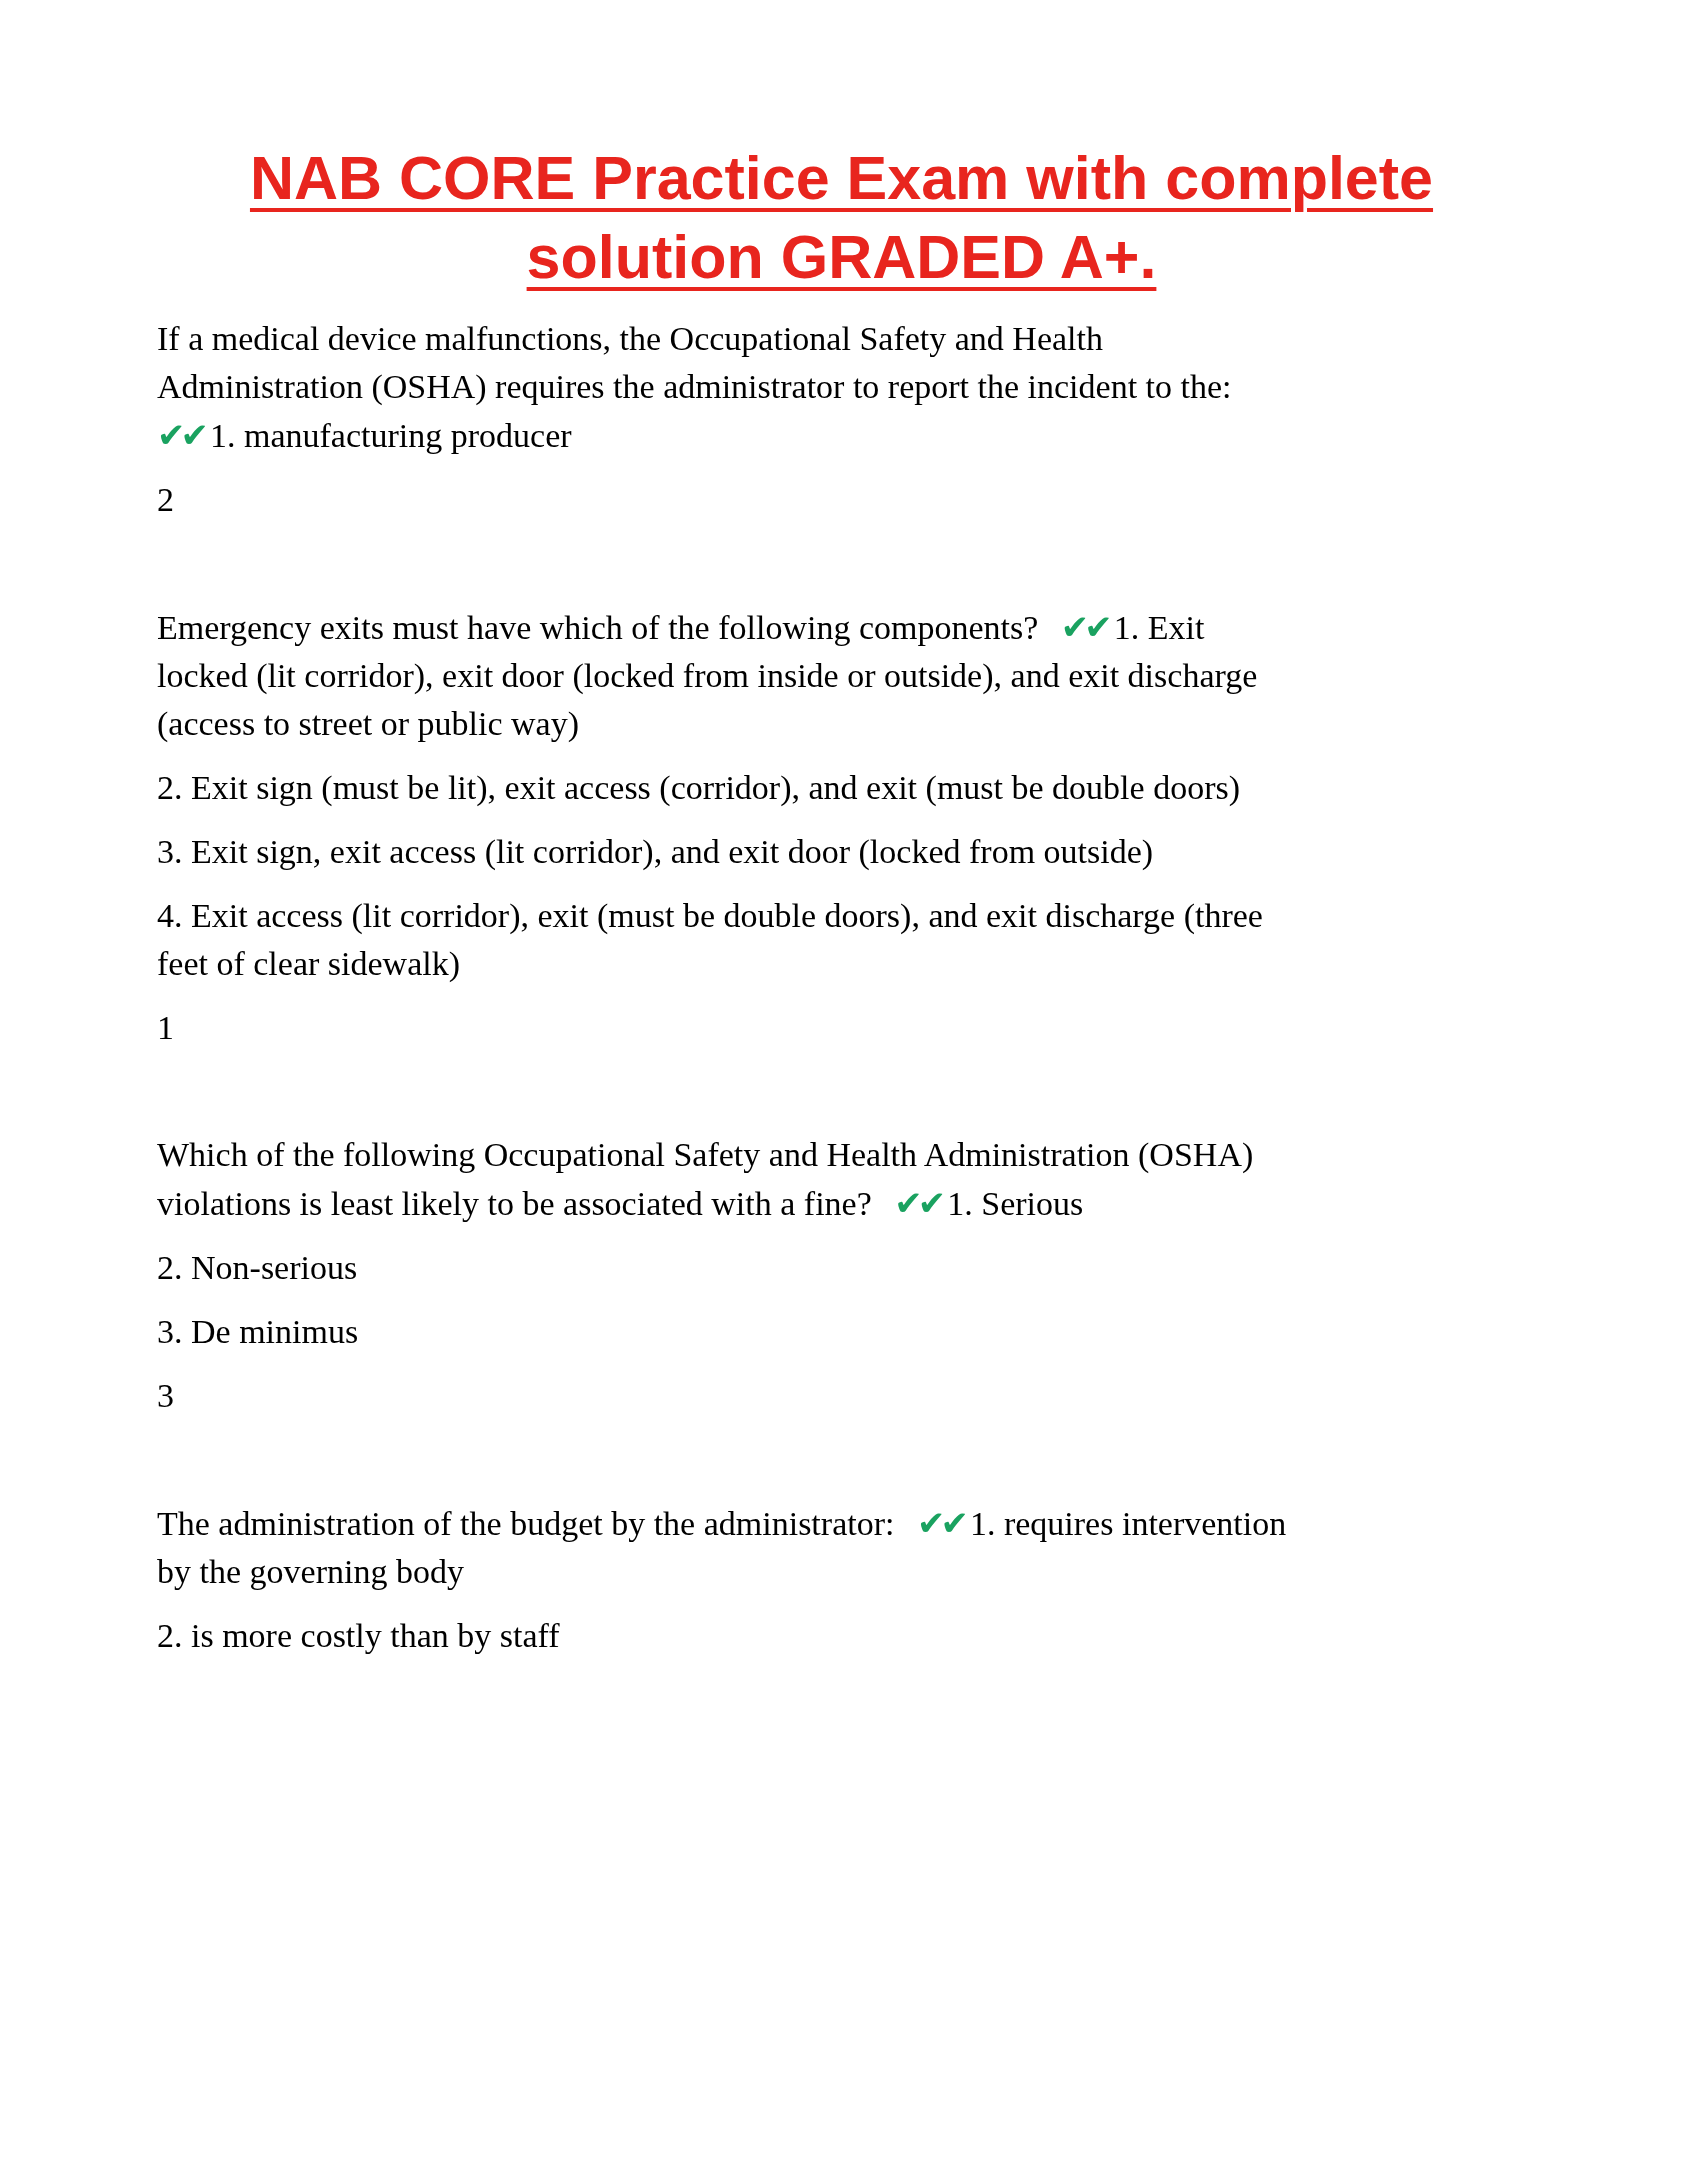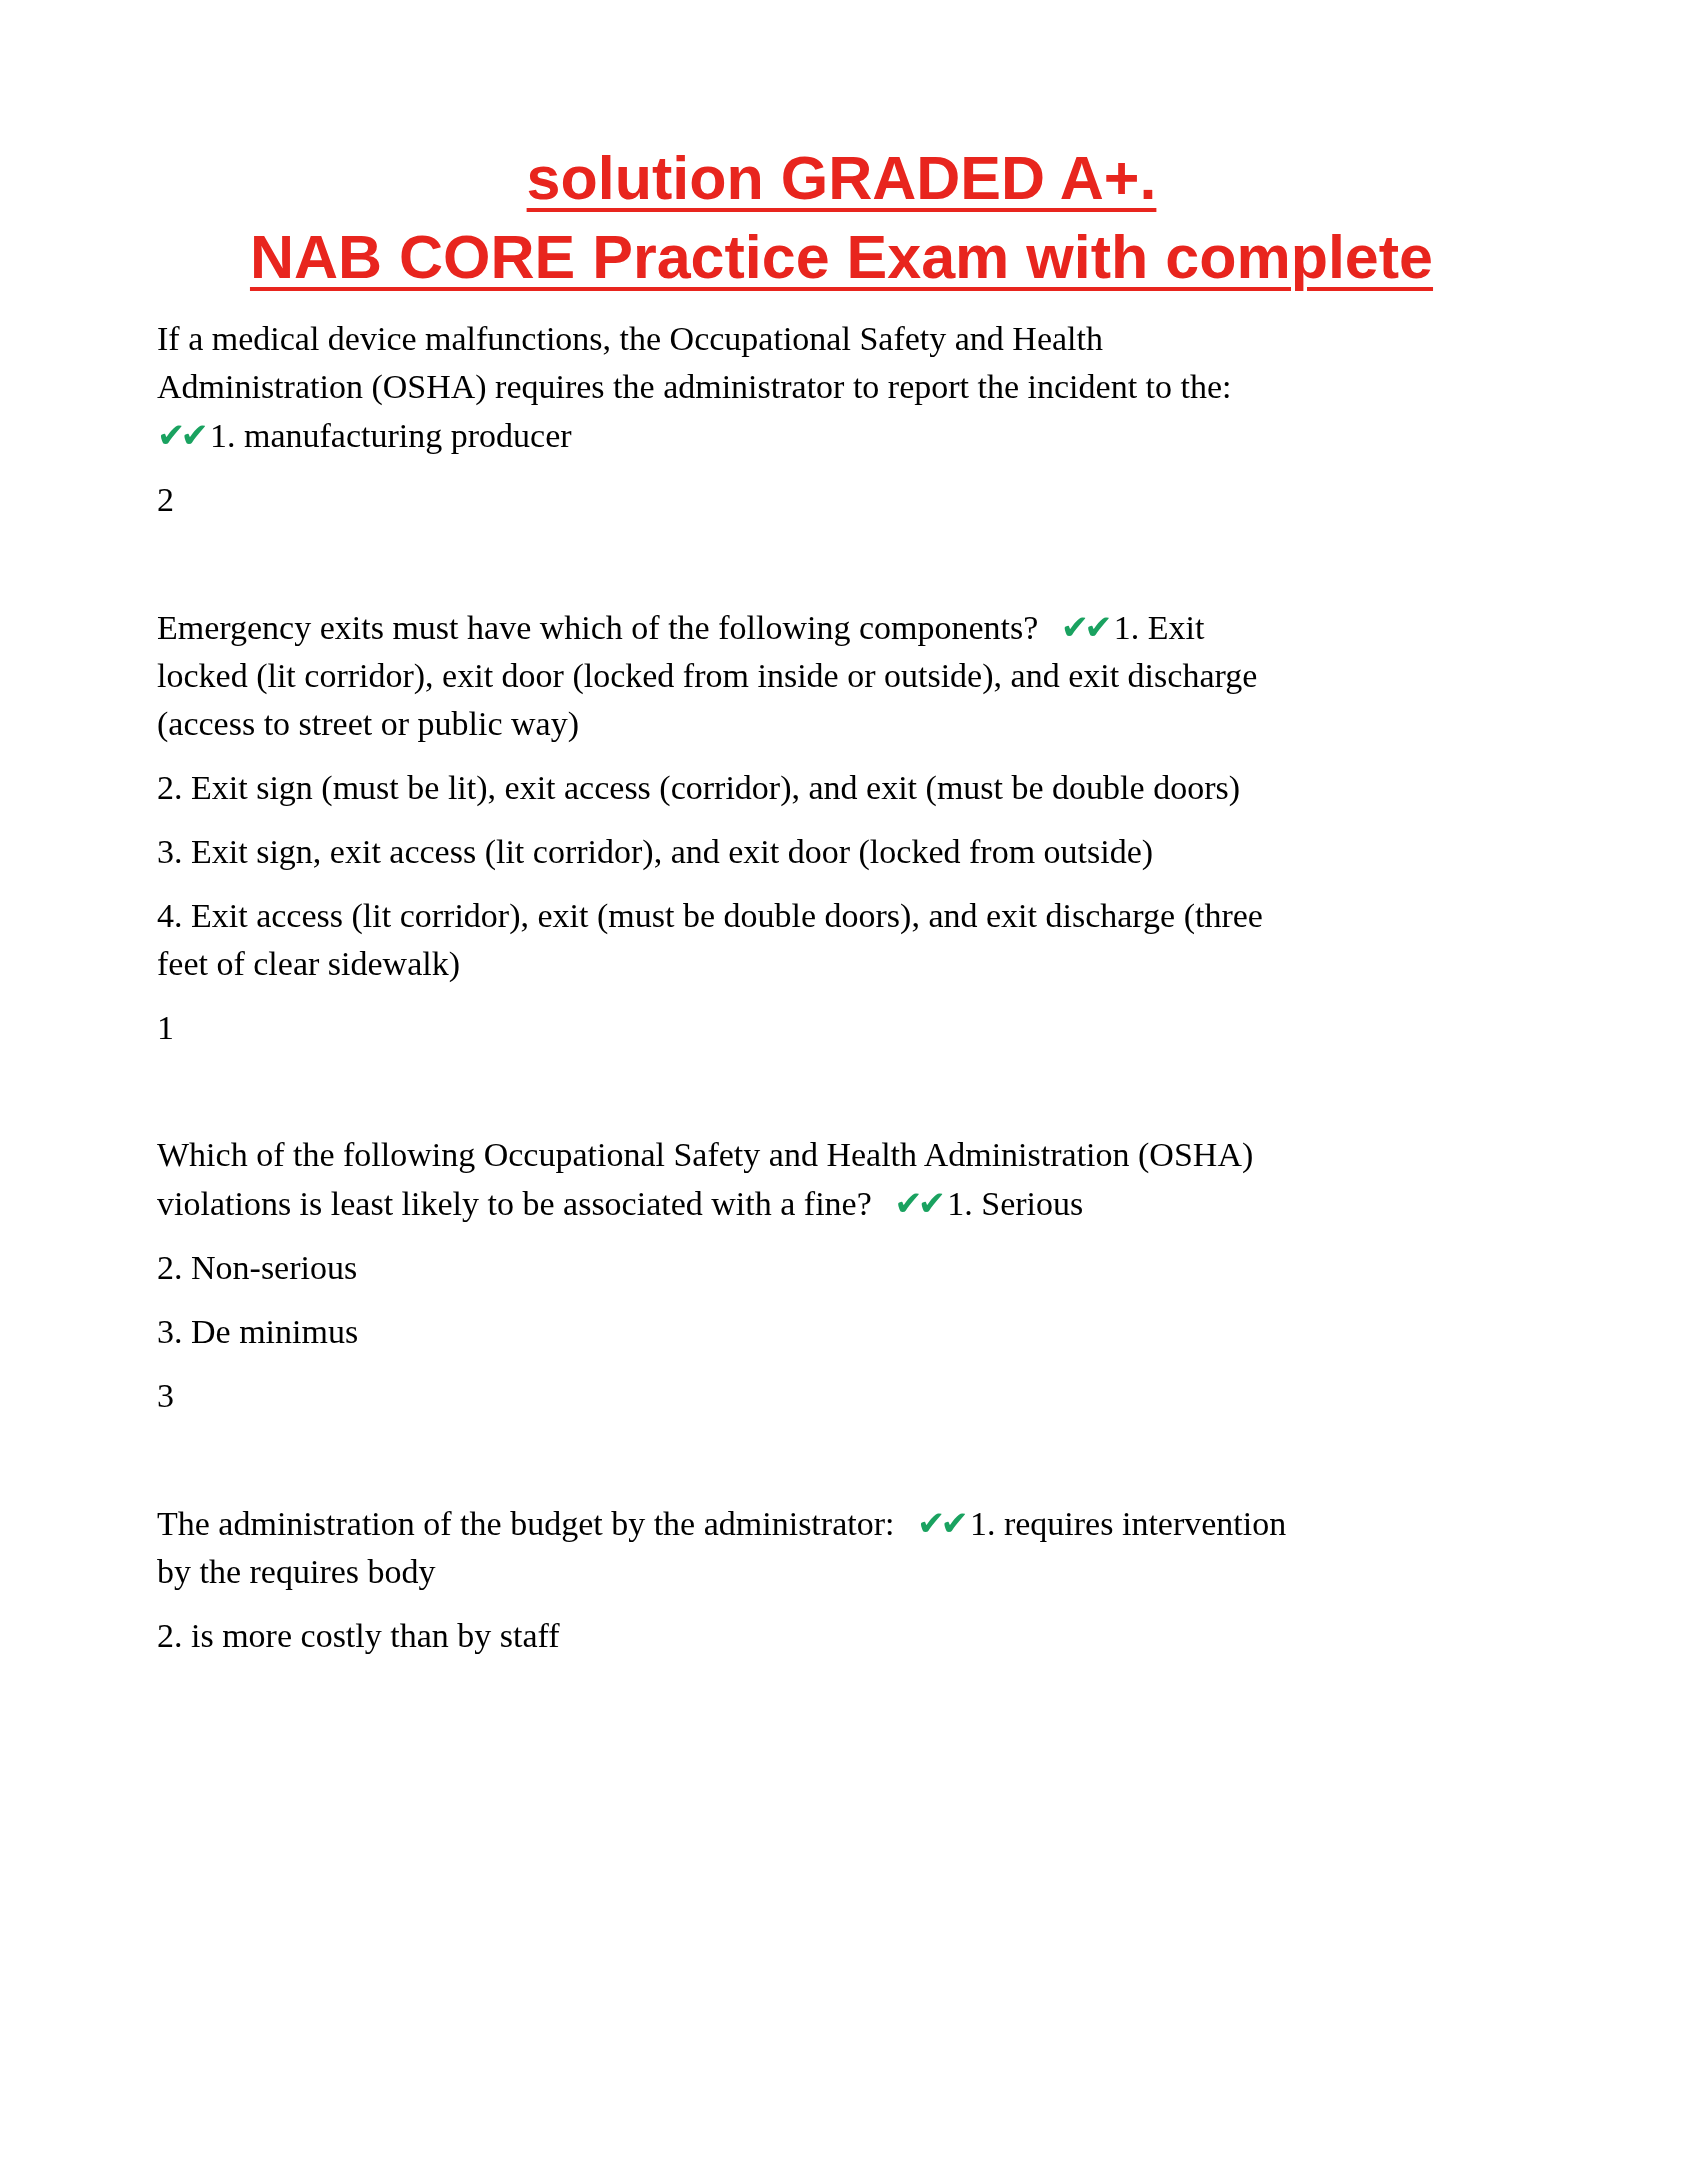--- a/index.html
+++ b/index.html
@@ -52,35 +52,35 @@
   }
   .check-inline {
     margin-left: 14px;
   }
 </style>
 </head>
 <body>
 
 <div class="page">
   <h1 class="doc-title">
+    <span class="title-line">NAB CORE Practice Exam with complete</span>
     <span class="title-line">solution GRADED A+.</span>
-    <span class="title-line">NAB CORE Practice Exam with complete</span>
   </h1>
   <div class="document-body">
       <p class="para"><span>If a medical device malfunctions, the Occupational Safety and Health</span><br><span>Administration (OSHA) requires the administrator to report the incident to the:</span><br><span class="check">✔✔</span><span>1. manufacturing producer</span></p>
       <p class="para"><span>2</span></p>
       <div class="spacer"></div>
       <p class="para"><span>Emergency exits must have which of the following components? </span><span class="check check-inline">✔✔</span><span>1. Exit</span><br><span>locked (lit corridor), exit door (locked from inside or outside), and exit discharge</span><br><span>(access to street or public way)</span></p>
       <p class="para"><span>2. Exit sign (must be lit), exit access (corridor), and exit (must be double doors)</span></p>
       <p class="para"><span>3. Exit sign, exit access (lit corridor), and exit door (locked from outside)</span></p>
       <p class="para"><span>4. Exit access (lit corridor), exit (must be double doors), and exit discharge (three</span><br><span>feet of clear sidewalk)</span></p>
       <p class="para"><span>1</span></p>
       <div class="spacer"></div>
       <p class="para"><span>Which of the following Occupational Safety and Health Administration (OSHA)</span><br><span>violations is least likely to be associated with a fine? </span><span class="check check-inline">✔✔</span><span>1. Serious</span></p>
       <p class="para"><span>2. Non-serious</span></p>
       <p class="para"><span>3. De minimus</span></p>
       <p class="para"><span>3</span></p>
       <div class="spacer"></div>
-      <p class="para"><span>The administration of the budget by the administrator: </span><span class="check check-inline">✔✔</span><span>1. requires intervention</span><br><span>by the requires body</span></p>
+      <p class="para"><span>The administration of the budget by the administrator: </span><span class="check check-inline">✔✔</span><span>1. requires intervention</span><br><span>by the governing body</span></p>
       <p class="para"><span>2. is more costly than by staff</span></p>
     </div>
 </div>
 
 
 </body></html>

